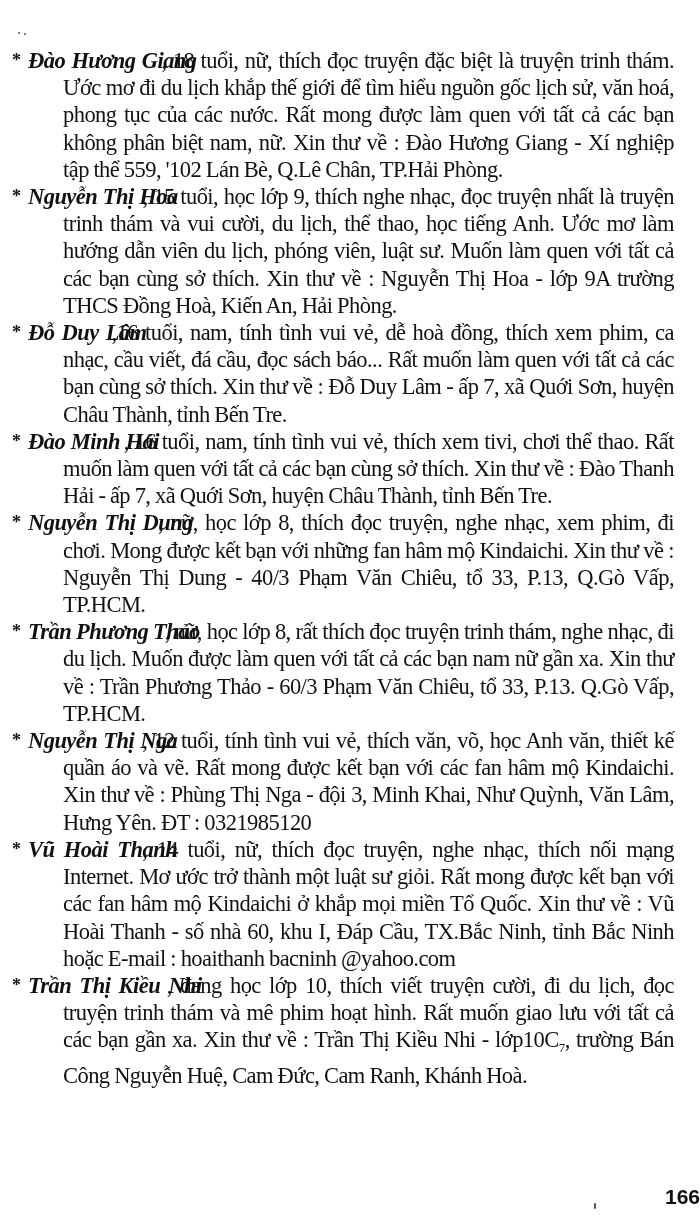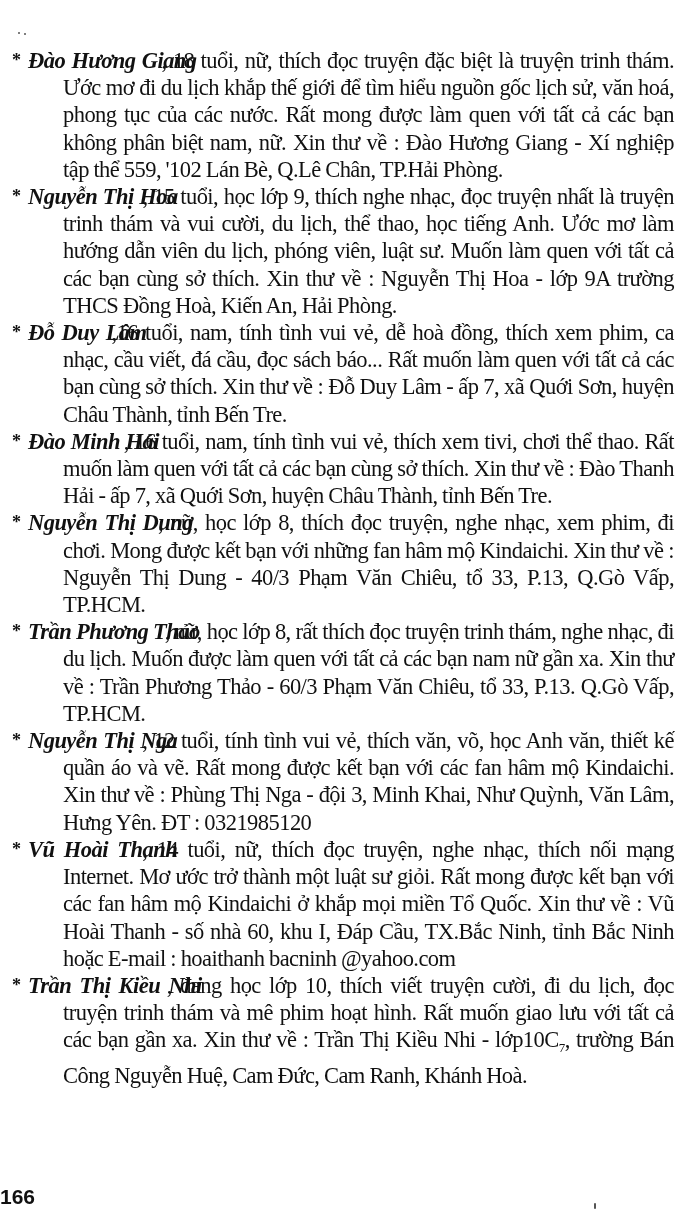--- a/index.html
+++ b/index.html
@@ -39,21 +39,21 @@
   }
   .entry .name {
     font-style: italic;
     font-weight: bold;
   }
   .sub { font-size: 13px; vertical-align: -5px; }
   .folio {
     position: absolute;
     left: 0; width: 700px;
     top: 1185px;
-    text-align: left;
+    text-align: right;
     font-family: "Liberation Sans", "DejaVu Sans", sans-serif;
     font-weight: bold;
     font-size: 21px;
   }
   .speck {
     position: absolute;
     background: #555;
     border-radius: 1px;
   }
 </style>

